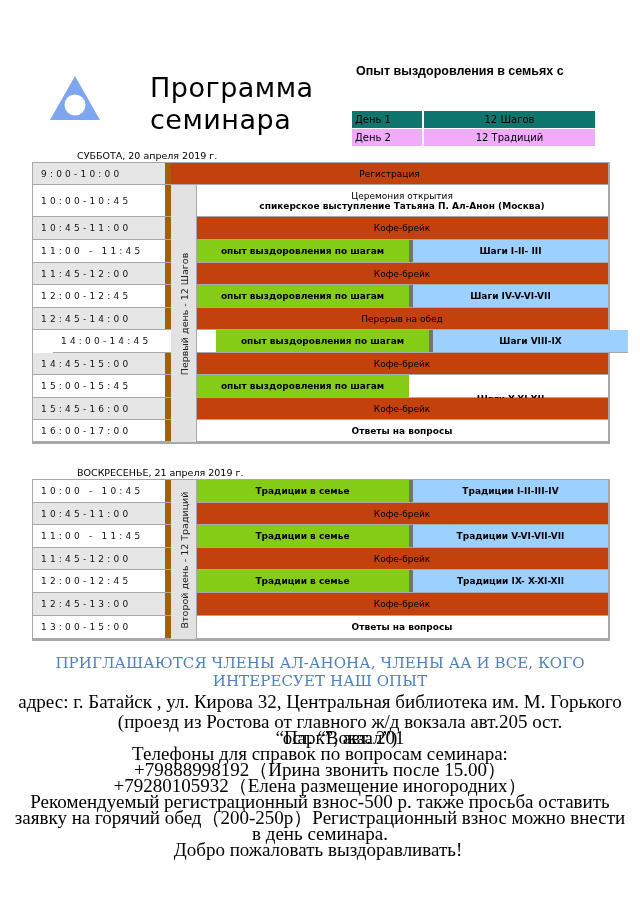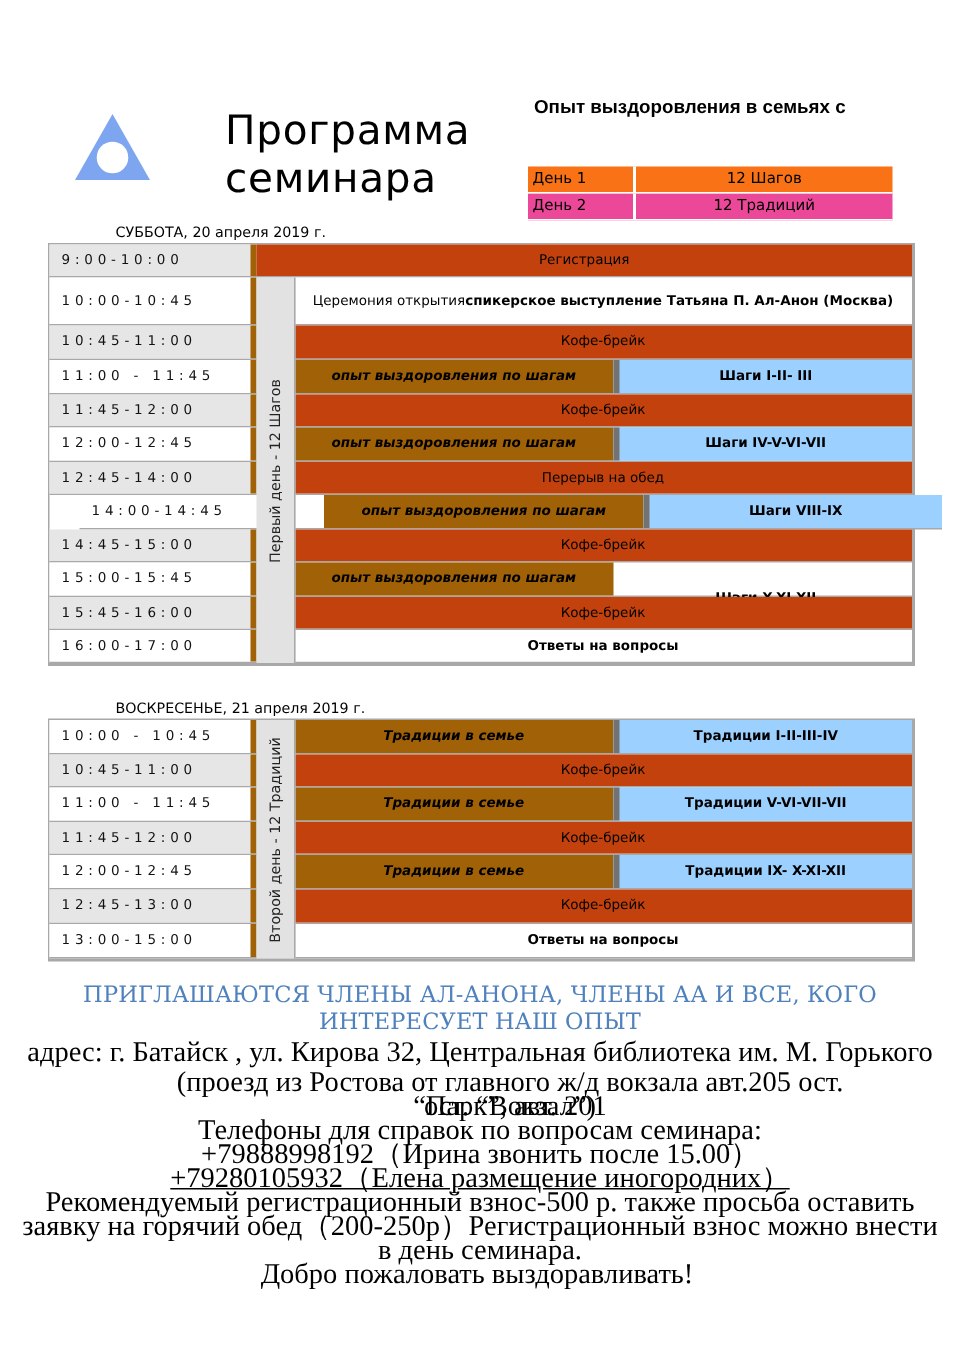--- a/index.html
+++ b/index.html
@@ -3,34 +3,34 @@
 <meta charset="utf-8">
 <style>
   html, body { margin: 0; padding: 0; background: #ffffff; }
   body { width: 640px; height: 904px; position: relative; overflow: hidden; font-family: "DejaVu Sans", sans-serif; color: #000; }
   .abs { position: absolute; }
   .logo { left: 50px; top: 76px; width: 50px; height: 44px; }
   .title { left: 150px; top: 72px; font-size: 27px; line-height: 32px; font-family: "DejaVu Sans", sans-serif; letter-spacing: 0.5px; }
   .subtitle { left: 356px; top: 63px; font-size: 12.5px; font-weight: bold; line-height: 17px; font-family: "Liberation Sans", sans-serif; }
   .days { left: 352px; top: 111px; width: 243px; border-collapse: collapse; font-size: 10px; font-family: "DejaVu Sans", sans-serif; }
   .days td { height: 17px; padding: 0 3px; border-bottom: 1px solid #fff; }
-  .days tr:first-child td { background: #f97316; }
-  .days tr:nth-child(2) td { background: #ec4899; }
+  .days tr:first-child td { background: #0f766e; }
+  .days tr:nth-child(2) td { background: #f0abfc; }
   .days td.k { width: 64px; border-right: 2px solid #fff; }
   .days td.v { text-align: center; }
   .daylabel { font-size: 9.5px; font-family: "DejaVu Sans", sans-serif; }
   .sched { position: absolute; left: 32px; border: 1px solid #a8a8a8; border-right: 2px solid #a8a8a8; border-bottom: 2px solid #a8a8a8; }
   .row { position: absolute; left: 0; width: 575px; border-bottom: 1px solid #a8a8a8; box-sizing: border-box; }
-  .time { position: absolute; left: 0; top: 0; bottom: 0; width: 138px; border-right: 4px solid #a16207; font-size: 9px; letter-spacing: 3.2px; font-family: "DejaVu Sans", sans-serif; padding-left: 8px; box-sizing: border-box; display: flex; align-items: center; color: #111; }
+  .time { position: absolute; left: 0; top: 0; bottom: 0; width: 138px; border-right: 6px solid #a16207; font-size: 9px; letter-spacing: 3.2px; font-family: "DejaVu Sans", sans-serif; padding-left: 8px; box-sizing: border-box; display: flex; align-items: center; color: #111; }
   .time.g { background: #e6e6e6; }
   .time.w { background: #ffffff; }
   .cell { position: absolute; top: 0; bottom: 0; display: flex; align-items: center; justify-content: center; font-size: 9px; text-align: center; font-family: "DejaVu Sans", sans-serif; box-sizing: border-box; }
   .full-g { background: #c2410c; }
   .full-w { background: #ffffff; }
-  .cyan { background: #a16207; font-weight: bold; font-style: italic; }
+  .cyan { background: #84cc16; font-weight: bold; }
   .lblue { background: #9cd0ff; font-weight: bold; border-left: 4px solid #737373; }
   .bold { font-weight: bold; }
   .vlabel { position: absolute; background: #e2e2e2; border-right: 1px solid #a8a8a8; }
   .vlabel span { position: absolute; left: 50%; top: 50%; transform: translate(-50%,-50%) rotate(-90deg); white-space: nowrap; font-size: 9.5px; color: #222; }
   .invite { left: 0; width: 640px; top: 654px; text-align: center; color: #4f81bd; font-family: "DejaVu Serif", serif; font-weight: normal; font-size: 15px; letter-spacing: 0.1px; }
   .footer { font-family: "Liberation Serif", serif; font-size: 19px; line-height: 16px; text-align: center; position: absolute; }
 </style>
 </head>
 <body>
 
@@ -62,21 +62,21 @@
   </table>
 
 <div class="abs daylabel" style="left:77px; top:150px;">СУББОТА, 20 апреля 2019 г.</div>
 <div id="sched1" class="sched" style="top:162px; width:575px; height:279px;">
     <div class="row" style="top: 0px; height: 22px;">
       <div class="time g">9:00-10:00</div>
       <div class="cell full-g" style="left: 138px; width: 437px;">Регистрация</div>
     </div>
     <div class="row" style="top: 22px; height: 32px;">
       <div class="time w">10:00-10:45</div>
-      <div class="cell full-w" style="left: 163px; width: 412px; flex-direction: row;">
+      <div class="cell full-w" style="left: 163px; width: 412px; flex-direction: column;">
         <div>Церемония открытия</div>
         <div class="bold">спикерское выступление Татьяна П. Ал-Анон   (Москва)</div>
       </div>
     </div>
     <div class="row" style="top: 54px; height: 23px;">
       <div class="time g">10:45-11:00</div>
       <div class="cell full-g" style="left: 163px; width: 412px;">Кофе-брейк</div>
     </div>
     <div class="row" style="top: 77px; height: 23px;">
       <div class="time w">11:00 - 11:45</div>
@@ -161,17 +161,17 @@
     </div>
   </div>
 
 <div class="abs invite">ПРИГЛАШАЮТСЯ ЧЛЕНЫ АЛ-АНОНА, ЧЛЕНЫ АА И ВСЕ, КОГО ИНТЕРЕСУЕТ НАШ ОПЫТ</div>
 
 <div class="footer" style="left:0; width:640px; top:694px;">адрес: г. Батайск , ул. Кирова 32, Центральная библиотека им. М. Горького</div>
 <div class="footer" style="left:100px; width:480px; top:714px;">(проезд из Ростова от главного ж/д вокзала авт.205 ост. “Парк”, авт. 201</div>
 <div class="footer" style="left:100px; width:480px; top:730px;">ост. “Вокзал”)</div>
 <div class="footer" style="left:0; width:640px; top:746px;">Телефоны для справок по вопросам семинара:</div>
 <div class="footer" style="left:0; width:640px; top:762px;">+79888998192（Ирина звонить после 15.00）</div>
-<div class="footer" style="left:0; width:640px; top:778px;text-decoration:underline;">+79280105932（Елена размещение иногородних）</div>
+<div class="footer" style="left:0; width:640px; top:778px;">+79280105932（Елена размещение иногородних）</div>
 <div class="footer" style="left:0; width:640px; top:794px;">Рекомендуемый регистрационный взнос-500 р. также  просьба оставить</div>
 <div class="footer" style="left:0; width:640px; top:810px;">заявку на горячий обед（200-250р）Регистрационный взнос можно внести</div>
 <div class="footer" style="left:0; width:640px; top:826px;">в день семинара.</div>
 <div class="footer" style="left:0; width:636px; top:842px;">Добро пожаловать выздоравливать!</div>
 
 </body></html>

